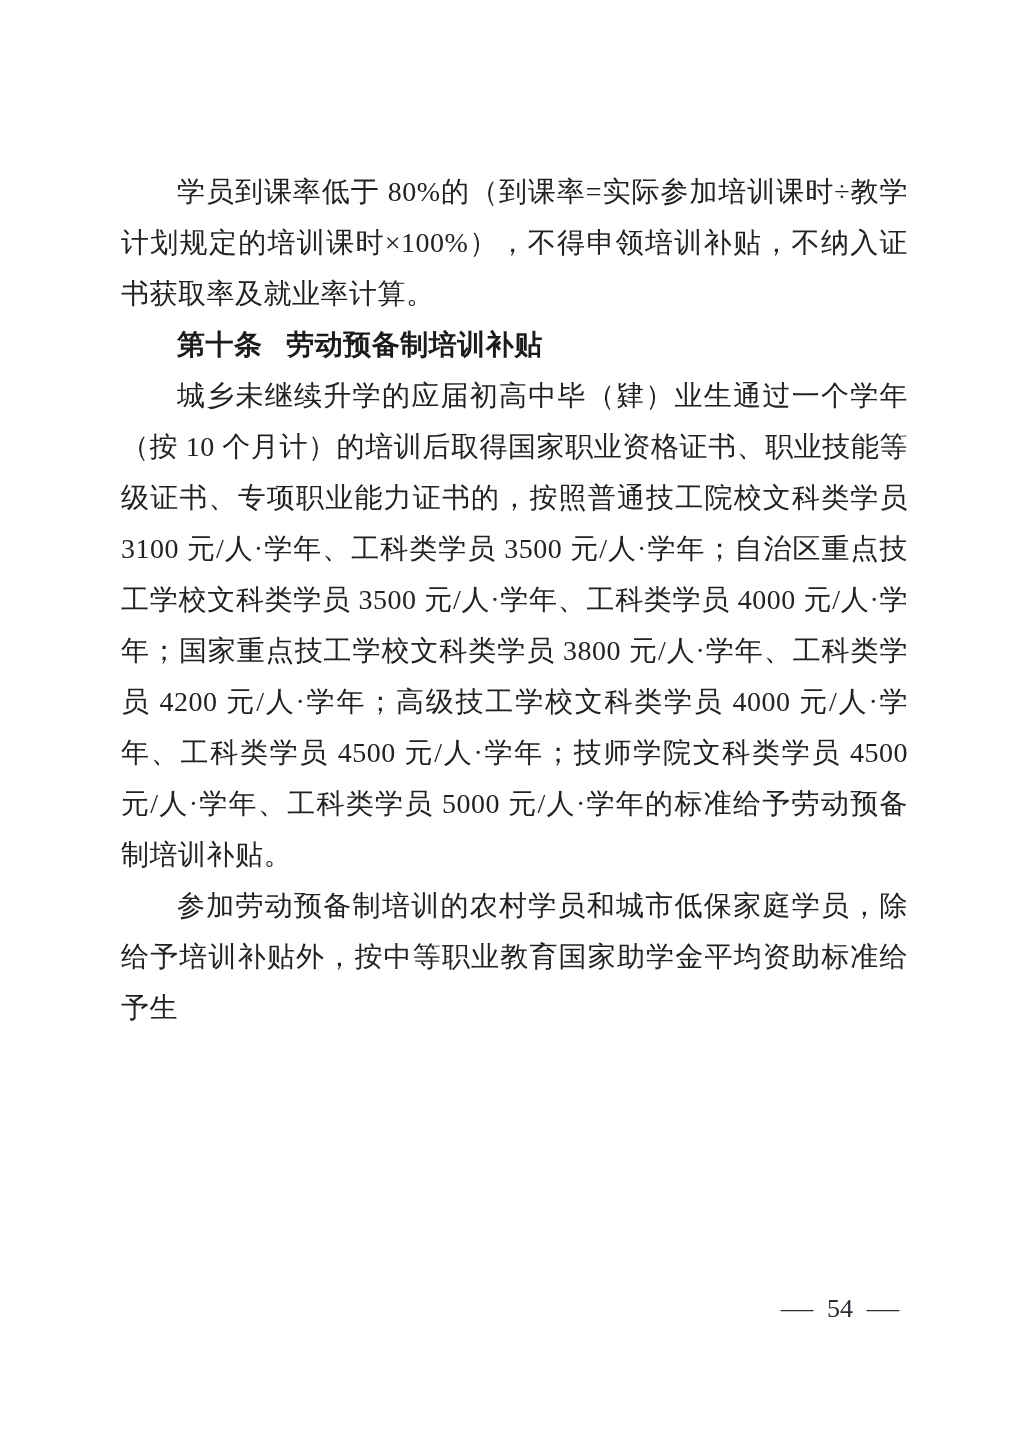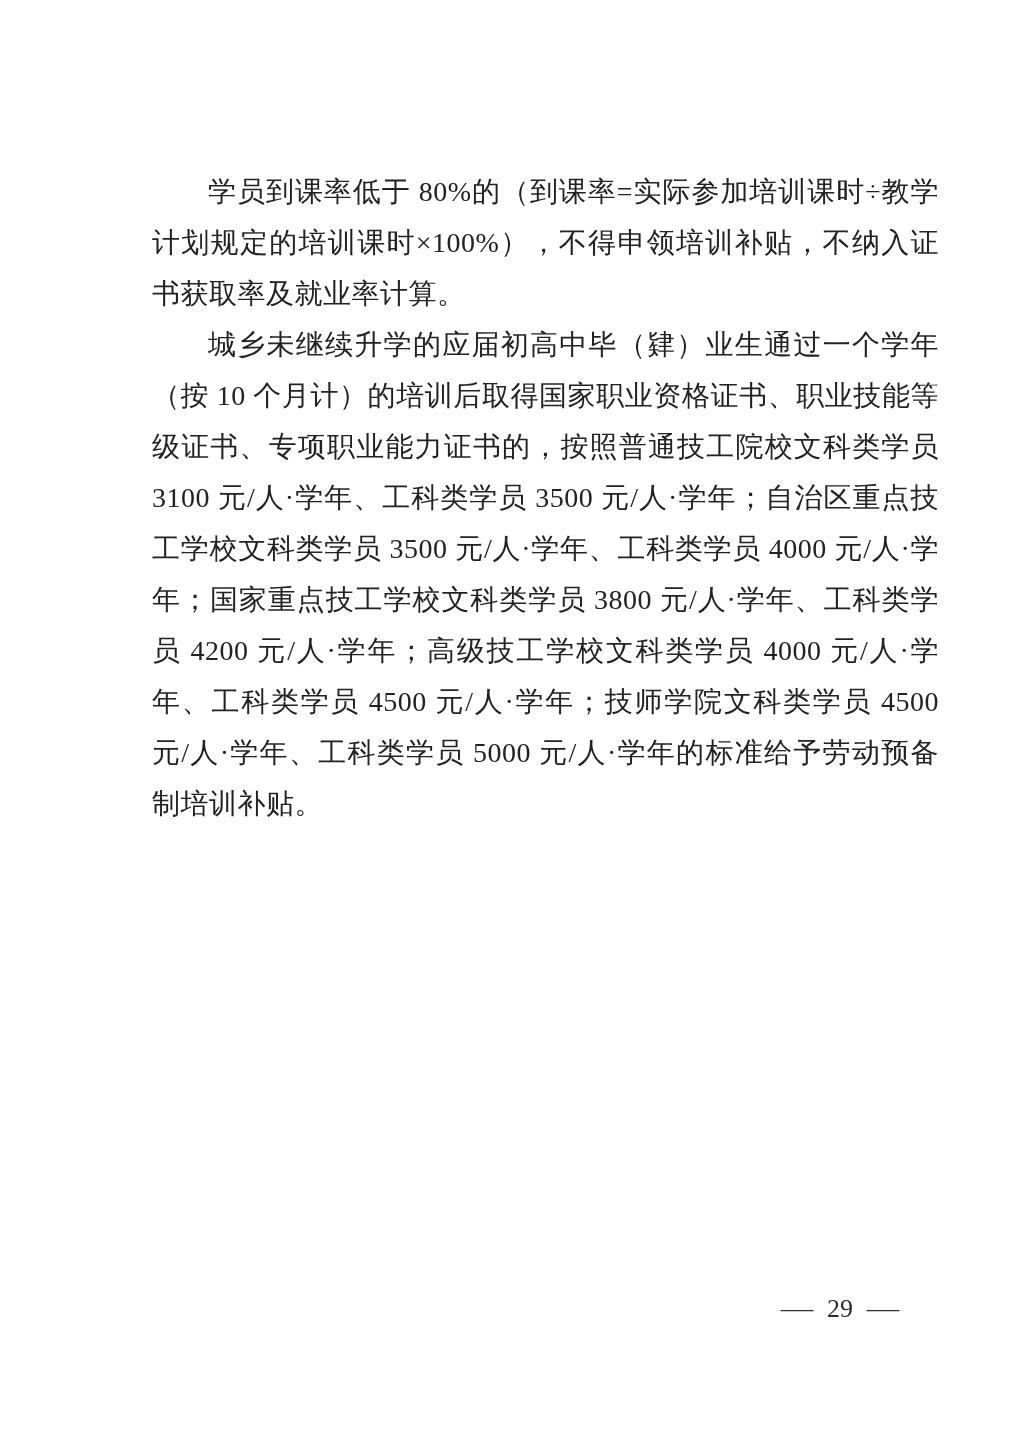--- a/index.html
+++ b/index.html
@@ -12,21 +12,21 @@
     width: 1024px;
     height: 1448px;
     margin: 0 auto;
     background: #ffffff;
     overflow: hidden;
     font-family: "Liberation Serif", "DejaVu Serif", serif;
     color: #222222;
   }
   .body-text {
     position: absolute;
-    left: 152px;
+    left: 121px;
     top: 166px;
     width: 787px;
     font-size: 28px;
     line-height: 51px;
     text-align: justify;
     letter-spacing: 0.5px;
   }
   .para {
     margin: 0;
     padding: 0;
@@ -63,25 +63,27 @@
 </head>
 <body>
 
 <div class="page">
 
   <main class="body-text">
 
     <p class="para"><span class="run">学员到课率低于 80%的（到课率=实际参加培训课时÷教学计划规定的培训课时×100%），不得申领培训补贴，不纳入证书获取率及就业率计算。</span></p>
 
 
+    <p class="para"><span class="run bold-run">第十条</span><span class="run bold-run article-title-run">劳动预备制培训补贴</span></p>
 
     <p class="para"><span class="run">城乡未继续升学的应届初高中毕（肄）业生通过一个学年（按 10 个月计）的培训后取得国家职业资格证书、职业技能等级证书、专项职业能力证书的，按照普通技工院校文科类学员 3100 元/人·学年、工科类学员 3500 元/人·学年；自治区重点技工学校文科类学员 3500 元/人·学年、工科类学员 4000 元/人·学年；国家重点技工学校文科类学员 3800 元/人·学年、工科类学员 4200 元/人·学年；高级技工学校文科类学员 4000 元/人·学年、工科类学员 4500 元/人·学年；技师学院文科类学员 4500 元/人·学年、工科类学员 5000 元/人·学年的标准给予劳动预备制培训补贴。</span></p>
 
+    <p class="para"><span class="run">参加劳动预备制培训的农村学员和城市低保家庭学员，除给予培训补贴外，按中等职业教育国家助学金平均资助标准给予生</span></p>
 
   </main>
 
   <footer class="page-footer">
     <span class="footer-dash">—</span>
-    <span class="page-number">29</span>
+    <span class="page-number">54</span>
     <span class="footer-dash">—</span>
   </footer>
 
 </div>
 
 </body></html>

